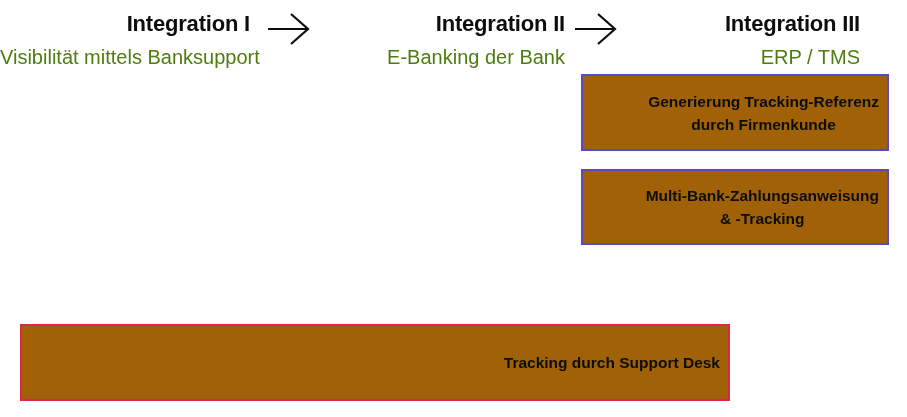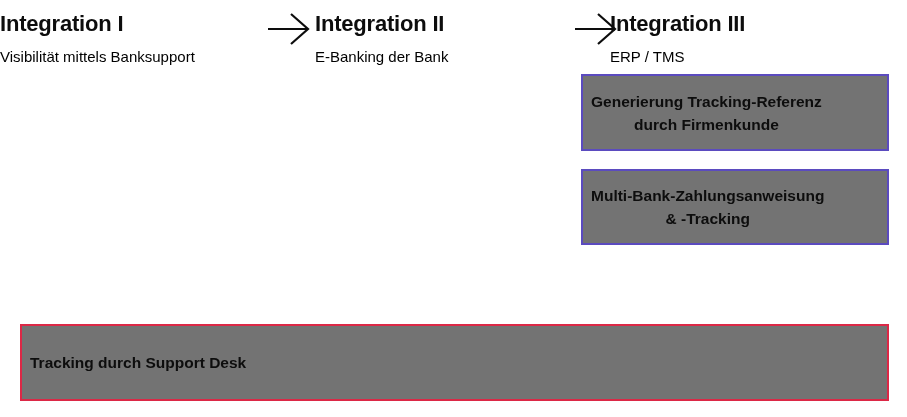--- a/index.html
+++ b/index.html
@@ -17,35 +17,35 @@
     position: relative;
     width: 907px;
     height: 417px;
     background: #ffffff;
     overflow: hidden;
   }
 
   
   .col-head {
     position: absolute;
-    text-align: left;
+    text-align: right;
   }
   .col-title {
     font-size: 22px;
     font-weight: bold;
     line-height: 26px;
     letter-spacing: -0.2px;
     color: #0d0d0d;
     white-space: nowrap;
   }
   .col-sub {
-    font-size: 15px;
+    font-size: 20px;
     font-weight: normal;
     line-height: 18px;
-    color: #000000;
+    color: #4d7c0f;
     margin-top: 11px;
     white-space: nowrap;
   }
 
   #head-1 { left: 0px;   top: 11px; width: 250px; }
   #head-2 { left: 315px; top: 11px; width: 250px; }
   #head-3 { left: 610px; top: 11px; width: 250px; }
 
   
   .arrow {
@@ -54,41 +54,41 @@
     height: 34px;
   }
   #arrow-1 { left: 267px; top: 12px; }
   #arrow-2 { left: 574px; top: 12px; }
   .arrow svg { display: block; }
 
   
   .stair-box {
     position: absolute;
     box-sizing: border-box;
-    background: #737373;
+    background: #a16207;
     border-style: solid;
     border-width: 2px;
     display: flex;
     align-items: center;
-    justify-content: flex-start;
+    justify-content: flex-end;
   }
   .box-label {
     font-size: 15.5px;
     font-weight: bold;
     line-height: 23px;
     text-align: center;
     color: #0d0d0d;
     padding: 0 8px;
     white-space: pre-line;
   }
 
   #box-1 { left: 581px; top: 74px;  width: 308px; height: 77px; }
   #box-2 { left: 581px; top: 157px; width: 308px; height: 76px; margin-top: 12px; }
   #box-3 { left: 310px; top: 239px; width: 579px; height: 77px; }
-  #box-4 { left: 20px;  top: 324px; width: 869px; height: 77px; }
+  #box-4 { left: 20px;  top: 324px; width: 710px; height: 77px; }
 </style>
 </head>
 <body>
 
 <div id="canvas">
 
   <div class="col-head" id="head-1">
     <div class="col-title">Integration I</div>
     <div class="col-sub">Visibilität mittels Banksupport</div>
   </div>

